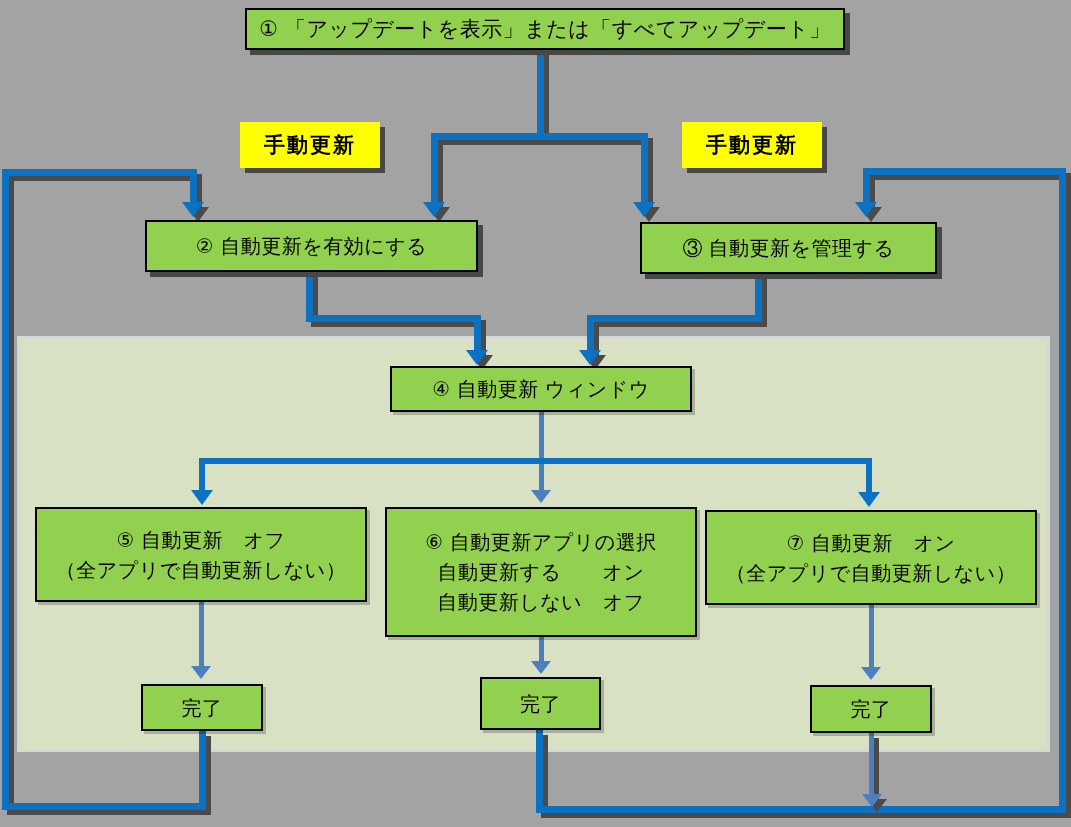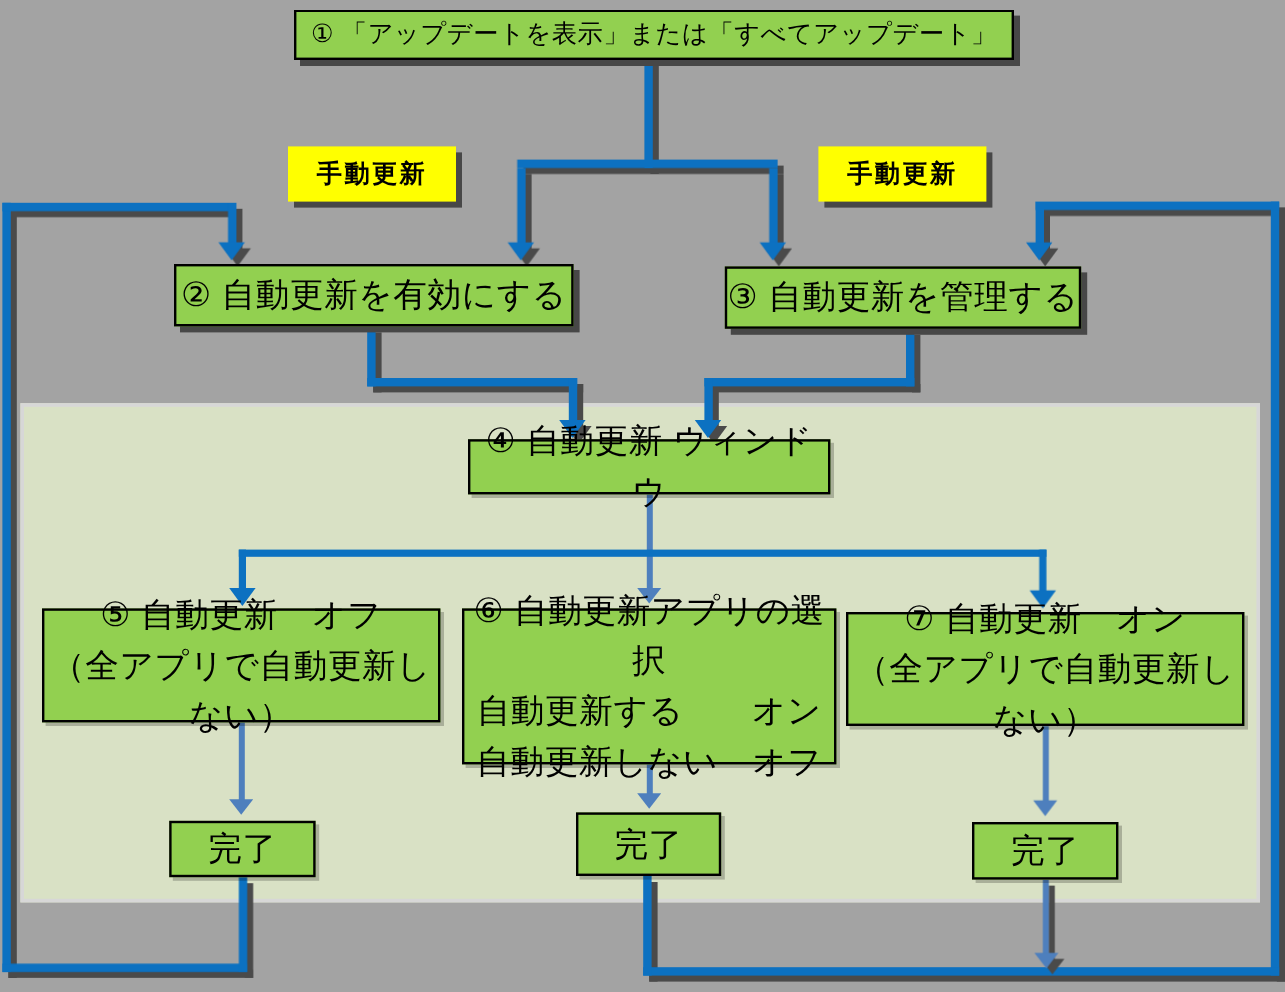--- a/index.html
+++ b/index.html
@@ -19,21 +19,21 @@
   .node{
     position:absolute;
     background:var(--green);
     border:2px solid #000;
     display:flex;
     flex-direction:column;
     align-items:center;
     justify-content:center;
     text-align:center;
     color:#000;
-    font-size:28px;
+    font-size:20px;
     line-height:1.5;
     letter-spacing:.5px;
   }
   .on-black{box-shadow:5px 5px 0 #474747;}
   .on-panel{box-shadow:3px 3px 0 rgba(0,0,0,.22);}
 
   .ylabel{
     position:absolute;
     background:var(--yellow);
     display:flex;align-items:center;justify-content:center;
@@ -147,21 +147,21 @@
     <span>手動更新</span>
   </div>
   <div class="ylabel" style="left:682px;top:122px;width:140px;height:46px;">
     <span>手動更新</span>
   </div>
 
   <div class="node on-black" style="left:145px;top:220px;width:333px;height:52px;">
     <span>② 自動更新を有効にする</span>
   </div>
 
-  <div class="node on-black" style="left:604px;top:222px;width:297px;height:52px;">
+  <div class="node on-black" style="left:640px;top:222px;width:297px;height:52px;font-family:Liberation Serif, serif;">
     <span>③ 自動更新を管理する</span>
   </div>
 
   <div class="node on-panel" style="left:390px;top:366px;width:302px;height:46px;text-align:center;">
     <span>④ 自動更新 ウィンドウ</span>
   </div>
 
   <div class="node on-panel" style="left:385px;top:507px;width:312px;height:130px;">
     <span>⑥ 自動更新アプリの選択</span>
     <span>自動更新する　　オン</span>

